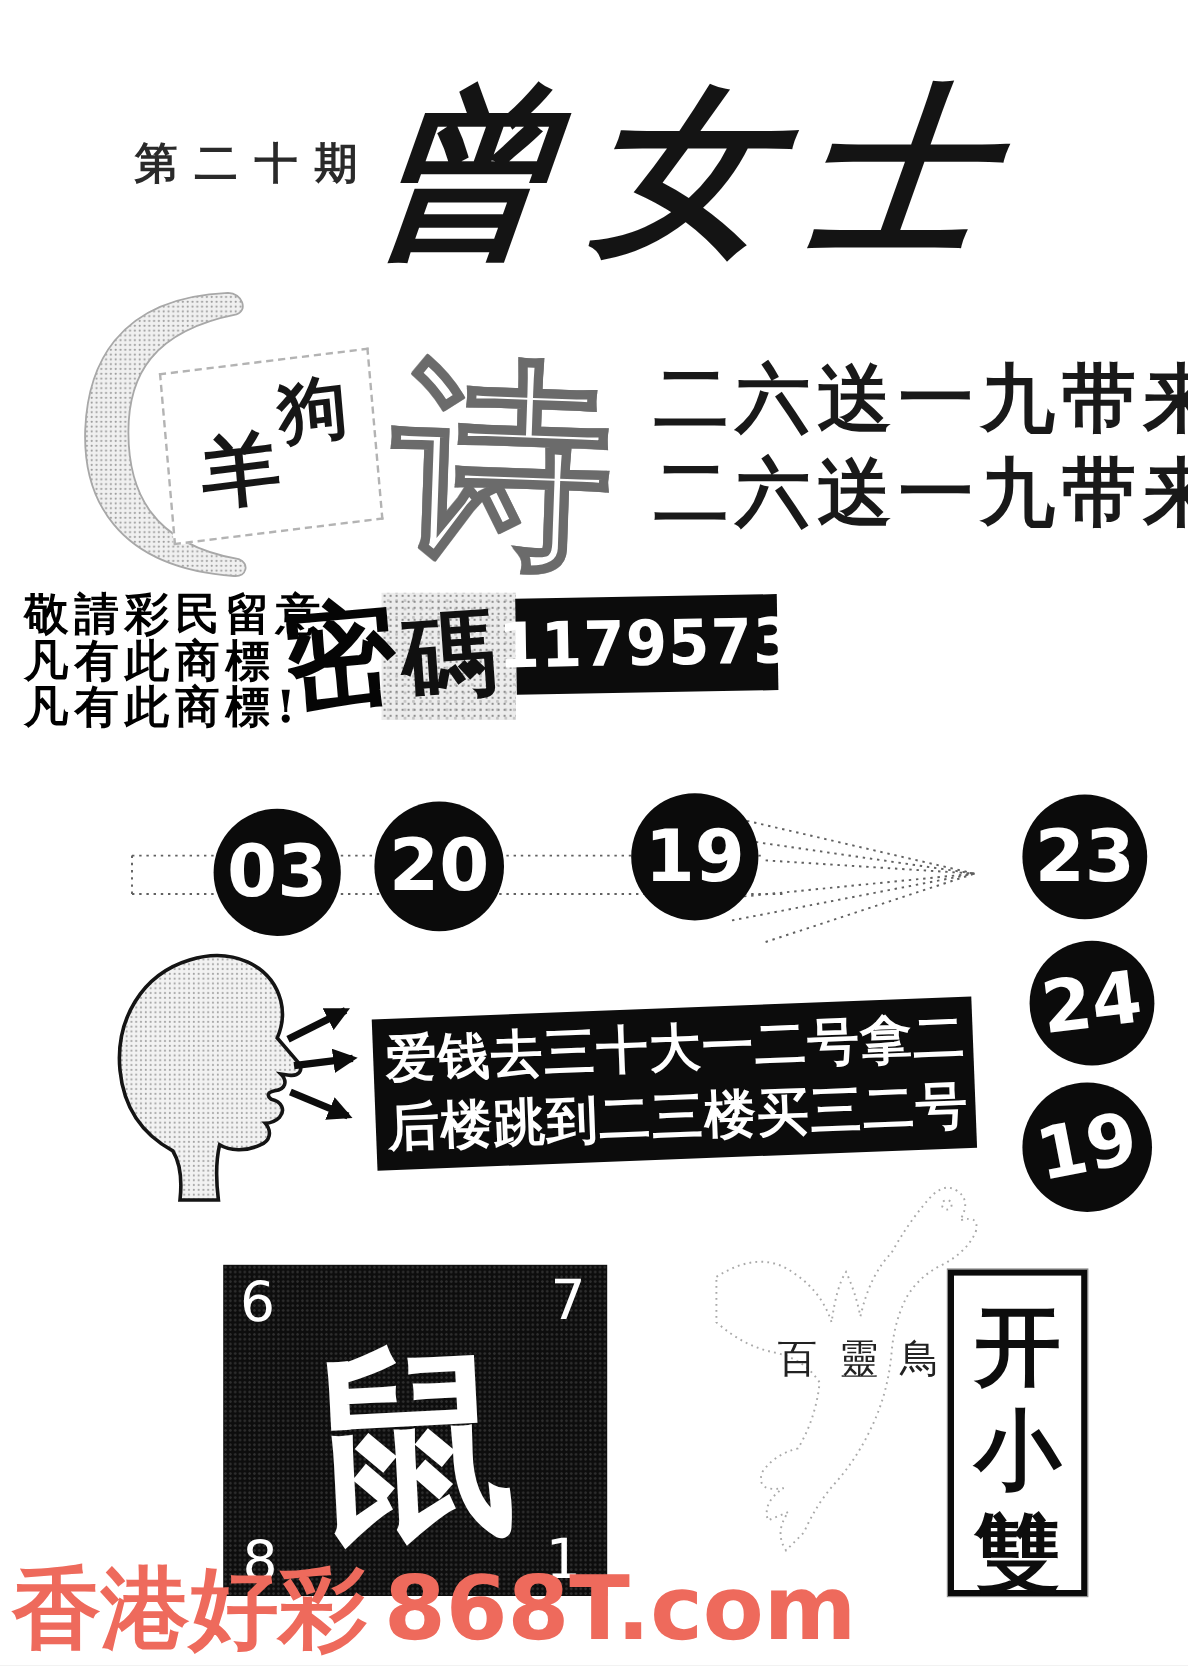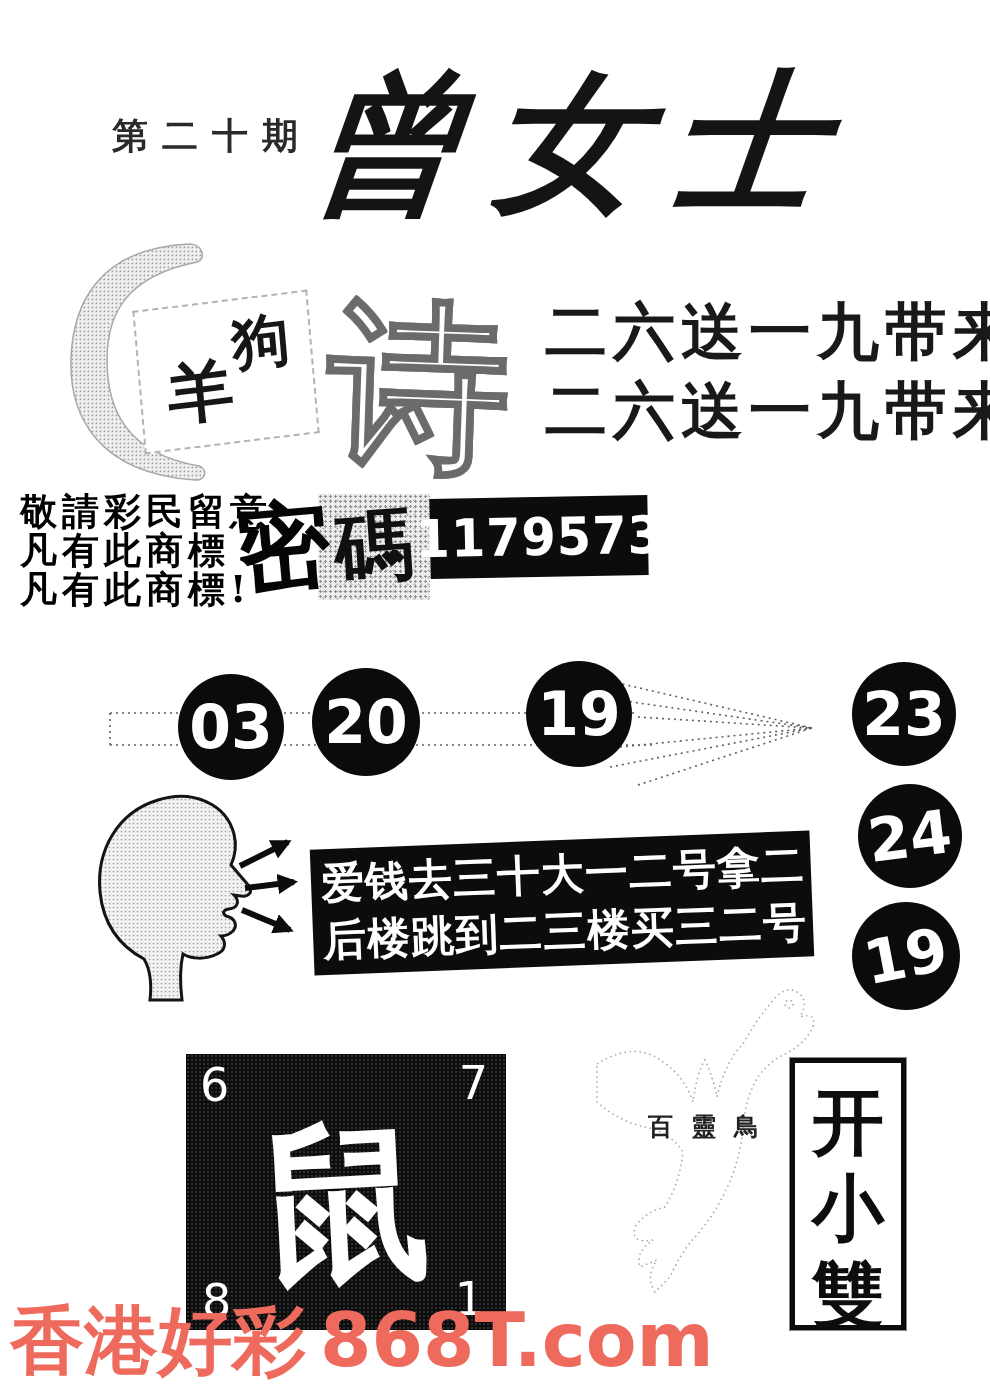--- a/index.html
+++ b/index.html
@@ -83,21 +83,21 @@
   }
   .corner{position:absolute;color:#fff;font-family:"DejaVu Sans",sans-serif;font-size:46px;font-weight:400;}
   .c-tl{left:14px;top:4px;} .c-tr{right:18px;top:2px;} .c-bl{left:16px;bottom:2px;} .c-br{right:22px;bottom:4px;}
   .card-center{
     position:absolute;left:0;right:0;top:38px;text-align:center;color:#fff;font-size:170px;
     font-weight:bold;transform:rotate(-3deg);
   }
 
   
   .bird-svg{left:585px;top:982px;}
-  .bird-label{left:648px;top:1110px;font-size:25px;letter-spacing:18px;font-weight:700;color:#222;white-space:nowrap;}
+  .bird-label{left:648px;top:1110px;font-size:33px;letter-spacing:18px;font-weight:400;color:#222;white-space:nowrap;}
 
   
   .verdict-box{
     left:790px;top:1058px;width:116px;height:272px;background:#fff;border:5px solid #0b0b0b;
     box-shadow:0 0 0 1px #8a8a8a;display:flex;flex-direction:column;align-items:center;
     padding-top:16px;box-sizing:border-box;z-index:2;
   }
   .verdict-box span{font-size:72px;font-weight:bold;line-height:86px;color:#0d0d0d;}
 
   

